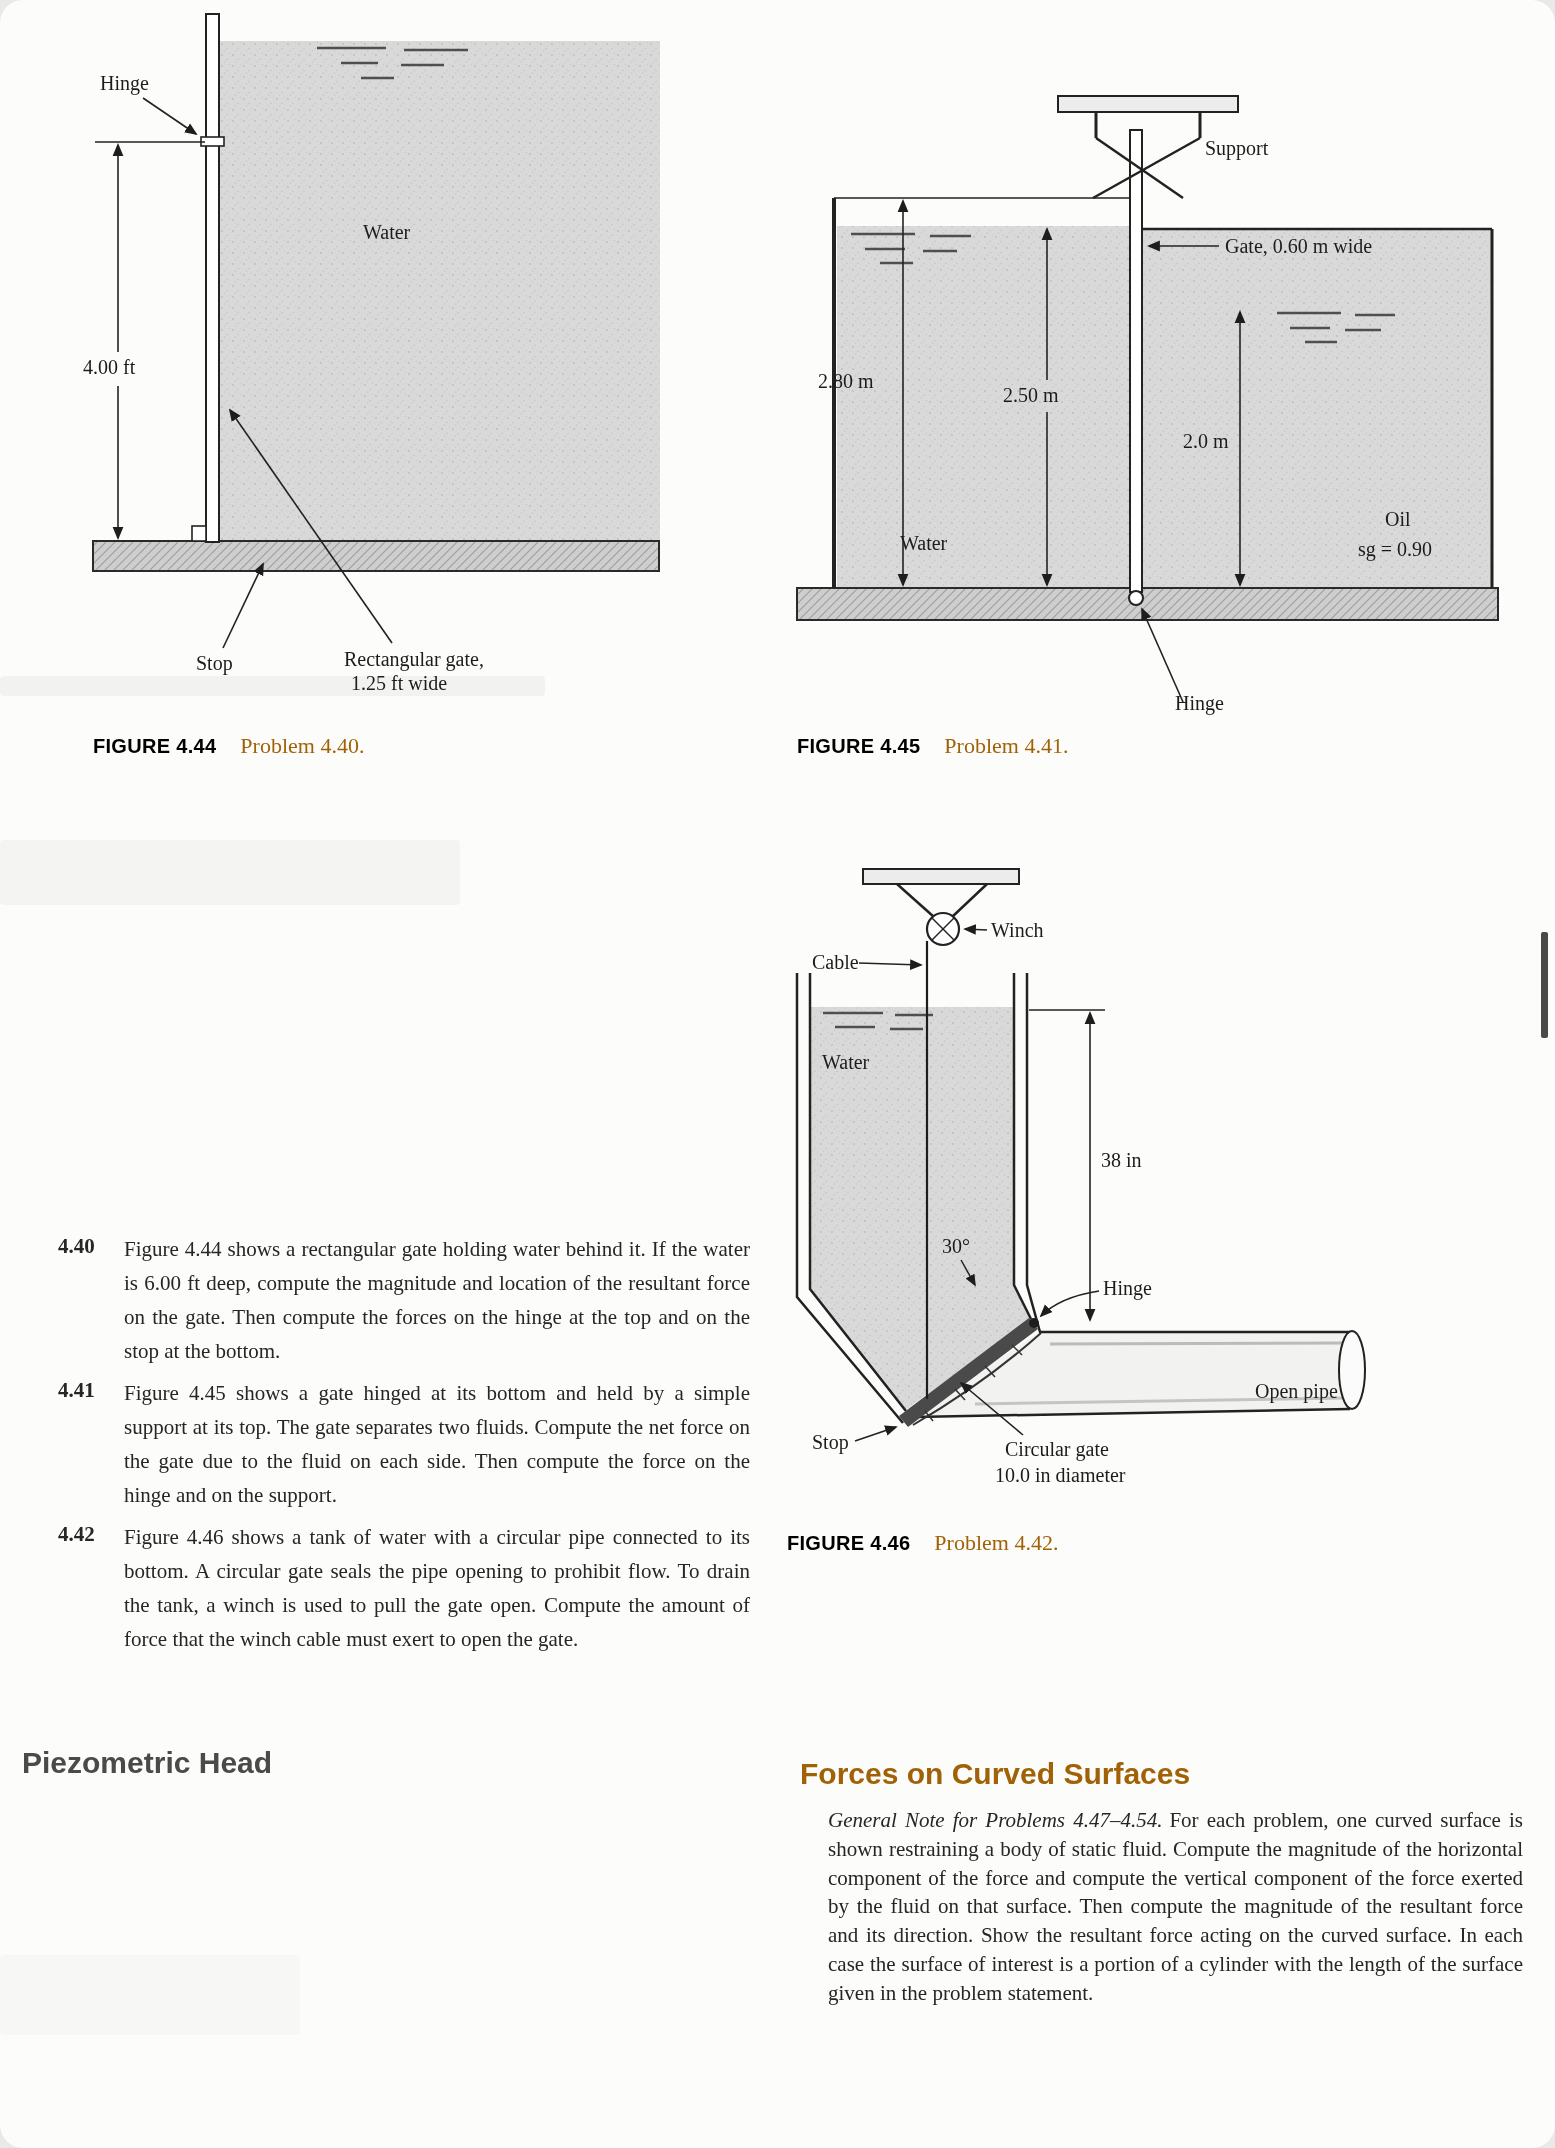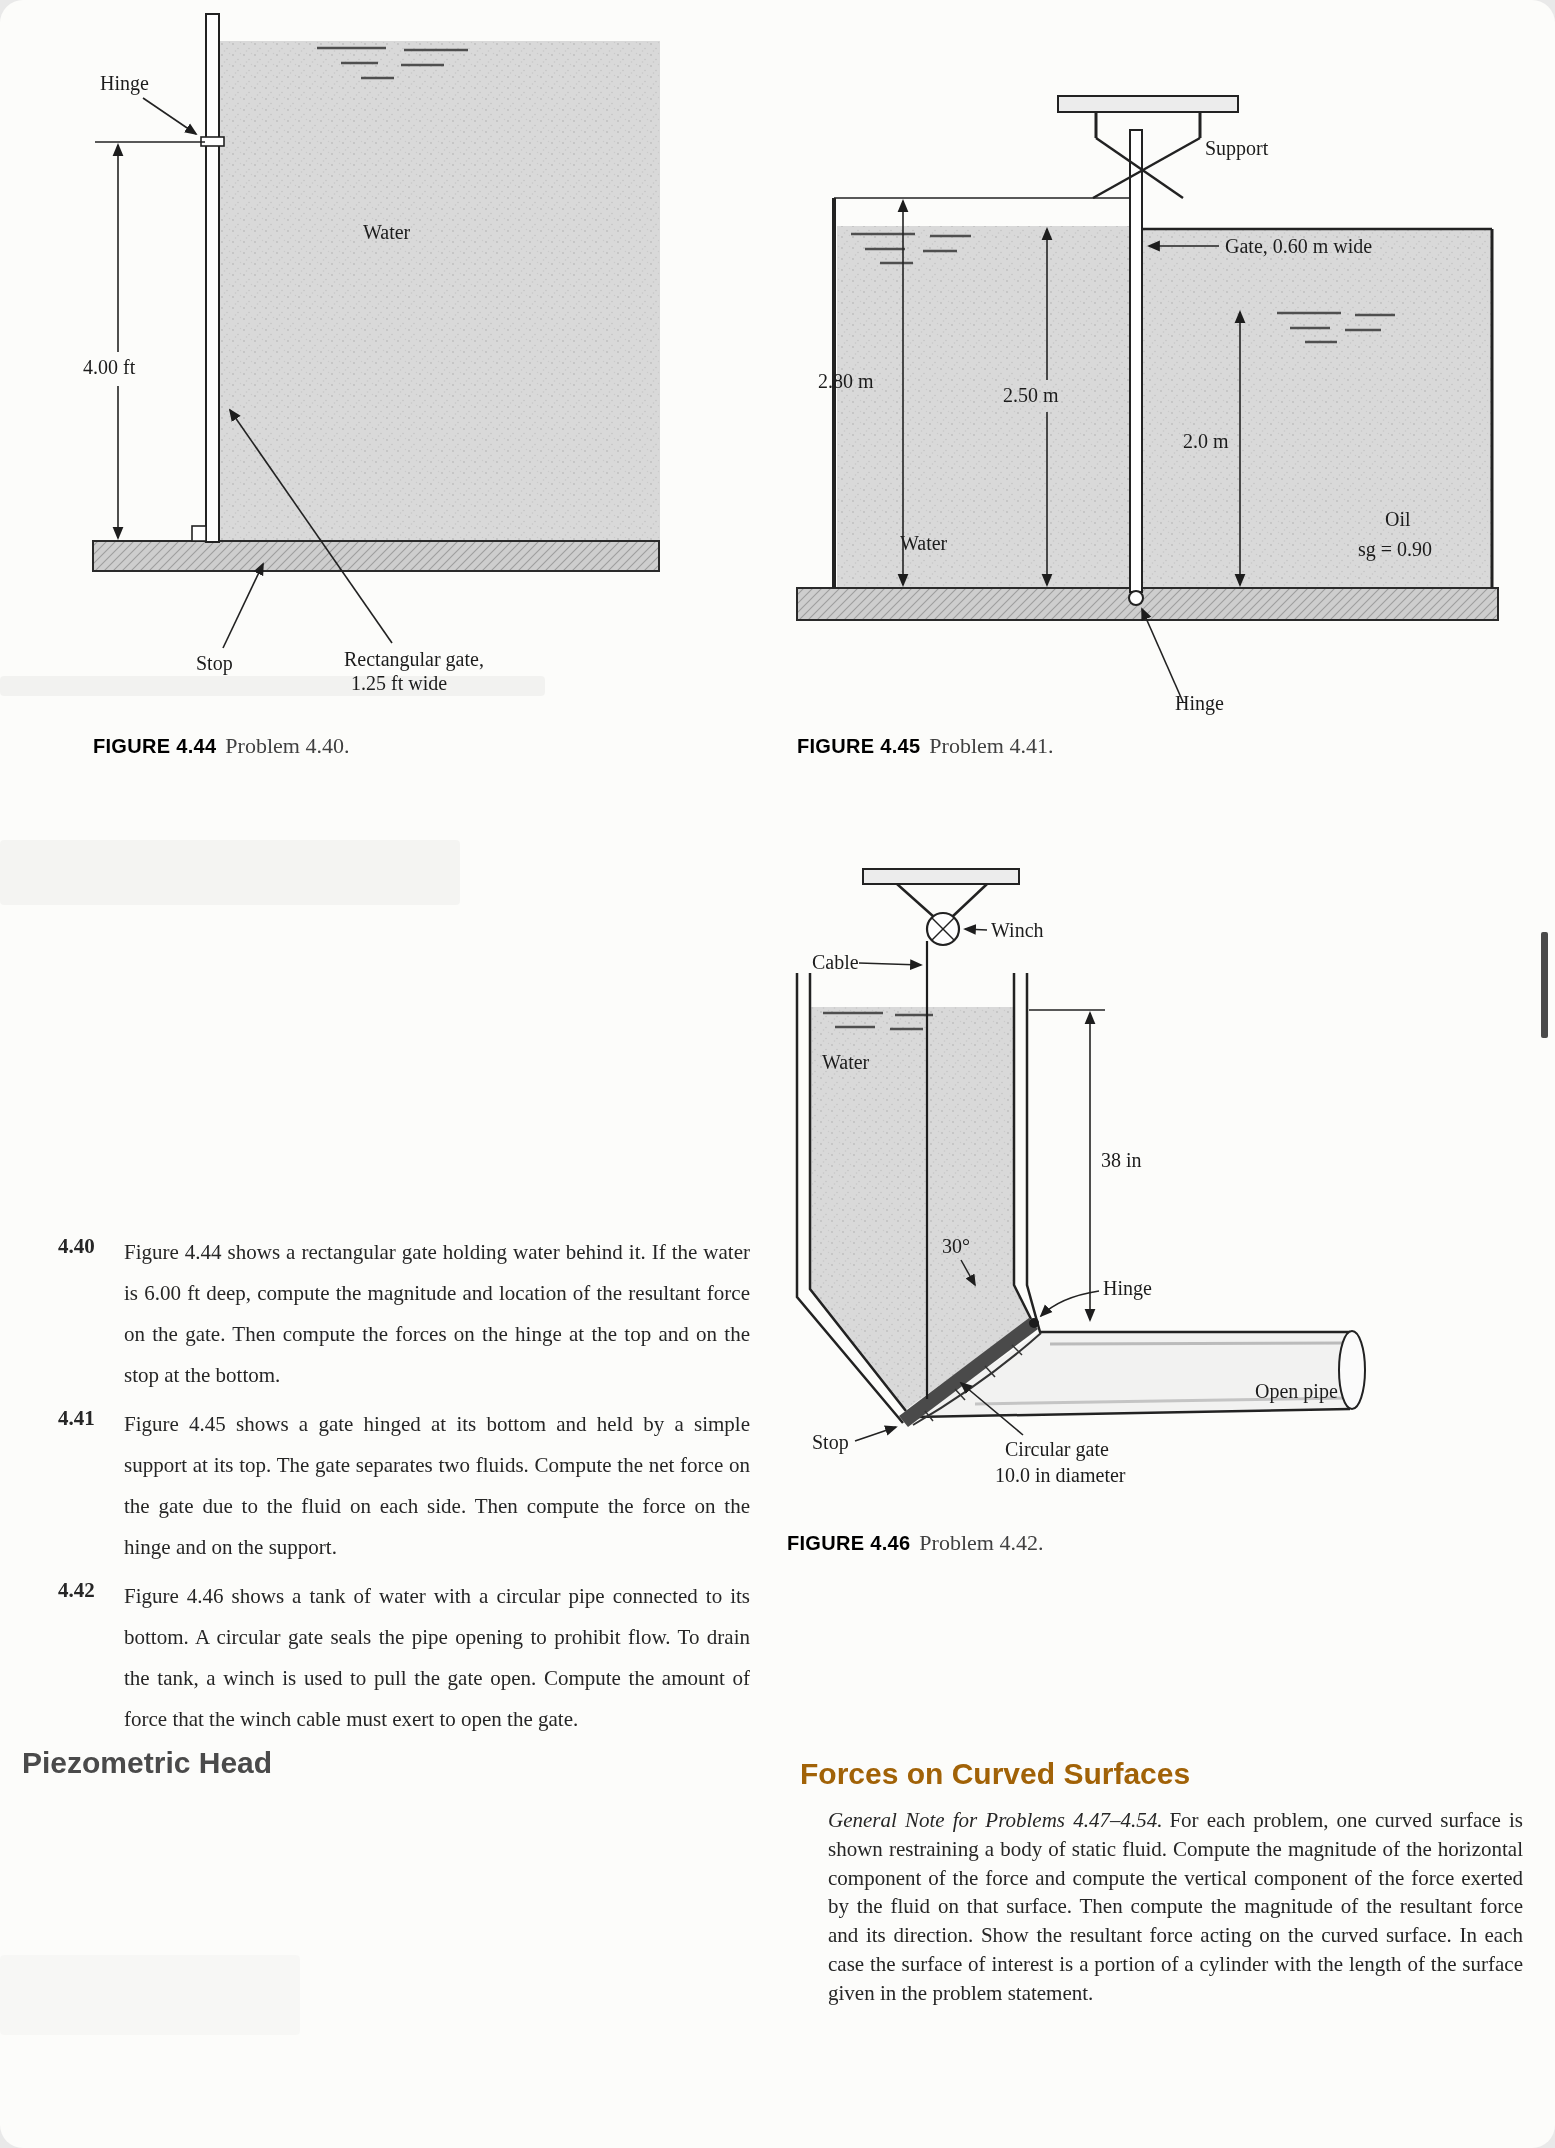--- a/index.html
+++ b/index.html
@@ -7,28 +7,28 @@
   .page { position:relative; width:1555px; height:2148px; background:#fcfcfa;
           font-family:"Liberation Serif", serif; color:#262626; overflow:hidden;border-radius:23px; }
   .fig { position:absolute; }
   .fig44 { left:55px; top:8px; }
   .fig45 { left:785px; top:58px; }
   .fig46 { left:775px; top:855px; }
   .flabel { font-family:"Liberation Serif", serif; font-size:20px; fill:#1c1c1c; }
   .caption { position:absolute; white-space:nowrap; }
   .cap-label { font-family:"Liberation Sans", sans-serif; font-weight:bold; font-size:20px;
                color:#000000; letter-spacing:.3px; }
-  .cap-text { font-family:"Liberation Serif", serif; font-size:22px; color:#404040; margin-left:9px; }
+  .cap-text { font-family:"Liberation Serif", serif; font-size:22px; color:#a16207; margin-left:24px; }
   .cap44 { left:93px; top:733px; }
   .cap45 { left:797px; top:733px; }
   .cap46 { left:787px; top:1530px; }
   .problems { position:absolute; left:58px; top:1232px; width:692px; }
   .prob { display:flex; margin-bottom:8px; }
   .pnum { flex:0 0 66px; width:66px; font-weight:bold; font-size:21px; line-height:28.5px; }
-  .ptext { font-size:21px; line-height:41px; text-align:justify;font-family:Liberation Serif, serif; }
+  .ptext { font-size:21px; line-height:34px; text-align:justify;font-family:Liberation Serif, serif; }
   .h-piezo { position:absolute; left:22px; top:1746px; font-family:"Liberation Sans", sans-serif;
              font-size:30px; font-weight:bold; color:#4a4a4a; }
   .p446 { position:absolute; left:828px; top:1666px; width:692px; }
   .h-curved { position:absolute; left:800px; top:1757px; font-family:"Liberation Sans", sans-serif;
               font-size:30px; font-weight:bold; color:#a16207; }
   .note { position:absolute; left:828px; top:1806px; width:695px; font-size:21px;
           line-height:28.8px; text-align:justify; }
   .note-italic { font-style:italic; margin-right:7px; }
   .smudge { position:absolute; border-radius:4px; }
   .s1 { left:0; top:676px; width:545px; height:20px; background:rgba(0,0,0,.040); }

